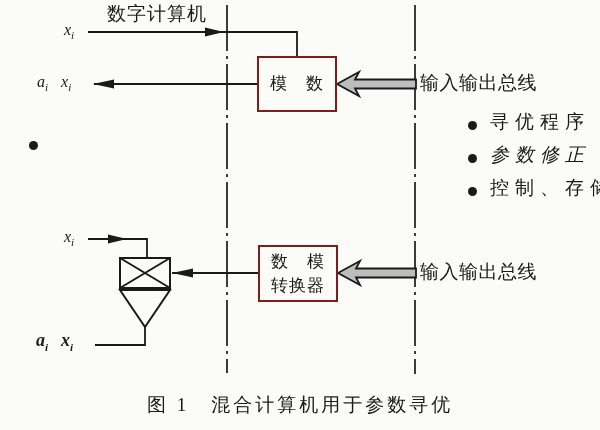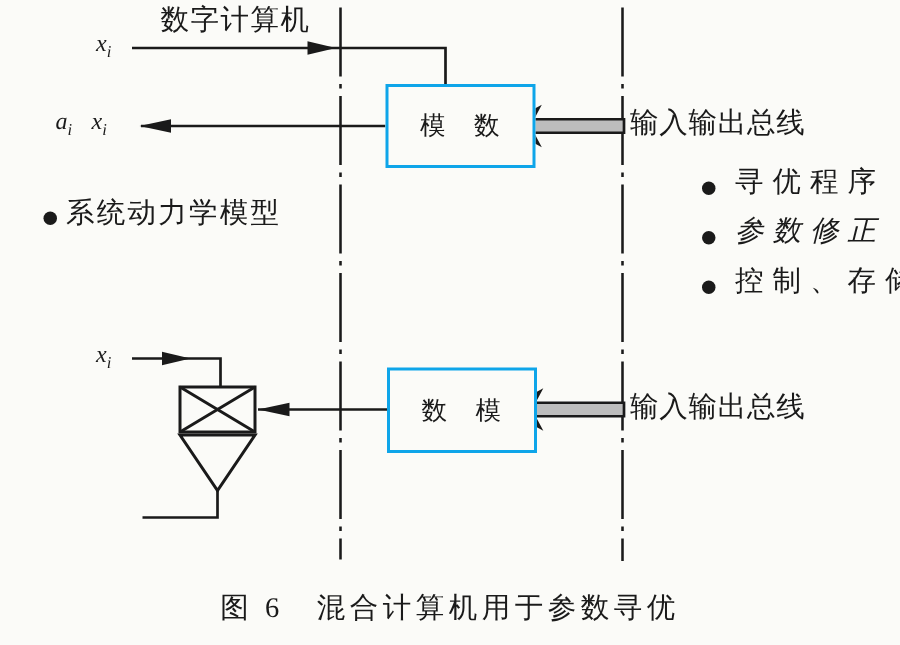--- a/index.html
+++ b/index.html
@@ -8,22 +8,22 @@
     background:#fbfbf8; color:#1a1a1a; overflow:hidden;
     font-family:"Liberation Serif", serif;
   }
   .lbl { position:absolute; white-space:pre; line-height:1.1; }
   .cn  { font-size:19px; letter-spacing:1px; }
   .math{ font-family:Liberation Serif, serif; font-style:italic; font-size:16px; }
   .math sub { font-size:11px; font-style:italic; }
   .mgap{ display:inline-block; width:13px; }
   .bullet { position:absolute; width:9px; height:9px; border-radius:50%; background:#1a1a1a; }
   .box {
-    position:absolute; box-sizing:border-box; width:100px;
-    border:2px solid #0ea5e9; background:#fbfbf8;
+    position:absolute; box-sizing:border-box; width:80px;
+    border:2px solid #7f1d1d; background:#fbfbf8;
     display:flex; flex-direction:column; align-items:center; justify-content:center;
     font-size:17px; line-height:24px; letter-spacing:1px; text-align:center; white-space:pre;
     z-index:2;
   }
   svg.layer { position:absolute; left:0; top:0; z-index:1; }
   .caption {
     position:absolute; left:50%; top:392px; transform:translateX(-50%);
     font-size:19px; letter-spacing:3px; white-space:nowrap;
   }
   .list-item { font-size:19px; letter-spacing:6px; }
@@ -79,39 +79,40 @@
   </svg>
 
   <div class="lbl cn" style="left:107px; top:4px;">数字计算机</div>
 
   <div class="lbl math" style="left:64px; top:21px;"><span>x</span><sub>i</sub></div>
 
   <div class="lbl math" style="left:37px; top:73px;"><span>a</span><sub>i</sub><span class="mgap"></span><span>x</span><sub>i</sub></div>
 
   <div class="lbl math" style="left:64px; top:228px;"><span>x</span><sub>i</sub></div>
 
+  <div class="lbl math" style="left:36px; top:331px; font-size:18px; font-weight:bold;"><span>a</span><sub>i</sub><span class="mgap"></span><span>x</span><sub>i</sub></div>
 
   <div class="box" style="left:257px; top:56px; height:56px;">
     <div>模　数</div>
   </div>
 
   <div class="box" style="left:258px; top:245px; height:57px;">
     <div>数　模</div>
+    <div>转换器</div>
   </div>
 
   <div class="lbl cn" style="left:420px; top:73px; letter-spacing:0.5px;">输入输出总线</div>
   <div class="lbl cn" style="left:420px; top:262px; letter-spacing:0.5px;">输入输出总线</div>
 
   <span class="bullet" style="left:29px; top:141px;"></span>
-  <div class="lbl cn" style="left:44px; top:133px; letter-spacing:1.5px;">系统动力学模型</div>
 
   <span class="bullet" style="left:468px; top:121px;"></span>
   <div class="lbl list-item" style="left:490px; top:112px;">寻优程序</div>
 
   <span class="bullet" style="left:468px; top:154px;"></span>
   <div class="lbl list-item" style="left:490px; top:145px;font-style:italic;">参数修正</div>
 
   <span class="bullet" style="left:468px; top:187px;"></span>
   <div class="lbl list-item" style="left:490px; top:178px;">控制、存储</div>
 
-  <div class="caption">图 6　混合计算机用于参数寻优</div>
+  <div class="caption">图 1　混合计算机用于参数寻优</div>
 
 </div>
 
 </body></html>

